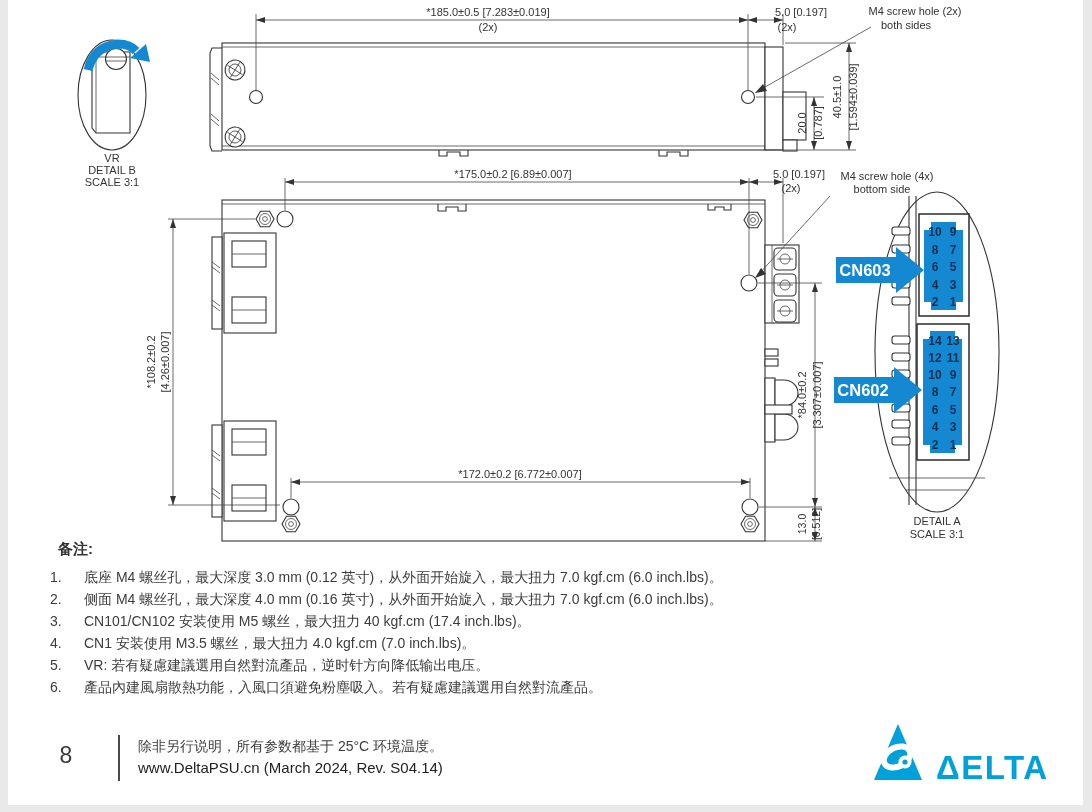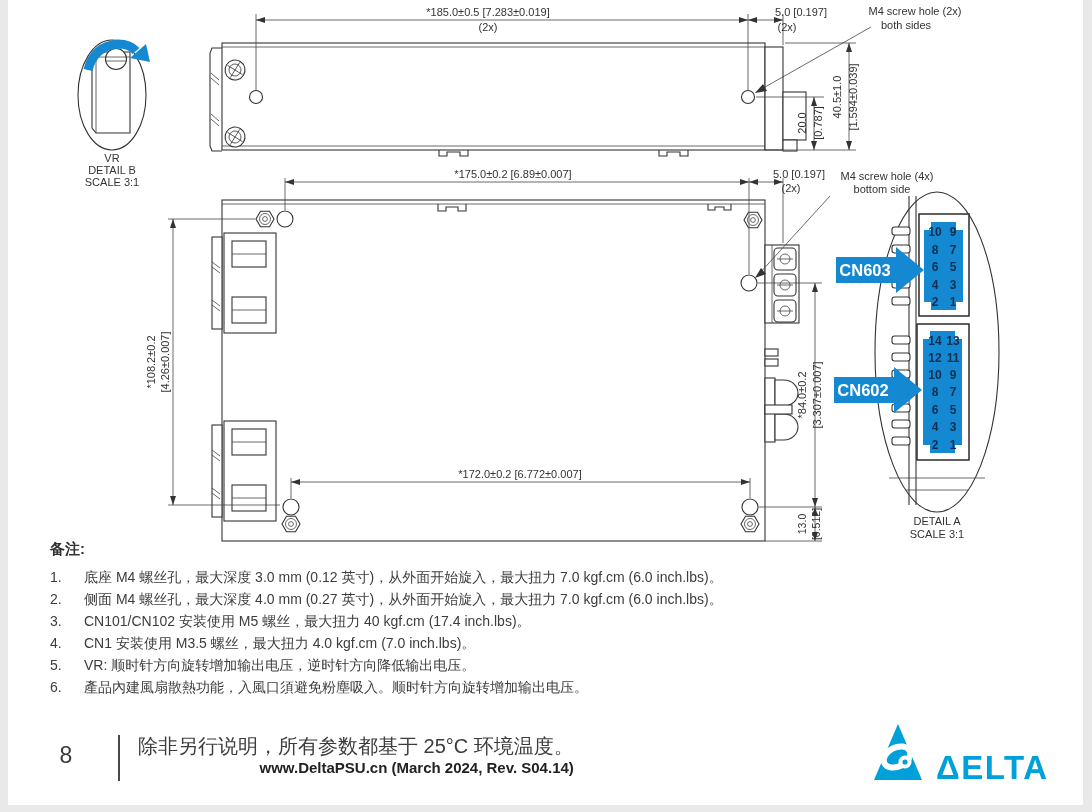--- a/index.html
+++ b/index.html
@@ -20,31 +20,31 @@
   .detail-cap{font-size:11px;fill:#333;}
   .pin-num{font-size:12px;font-weight:bold;fill:#0e2f52;}
   .cn-label{font-size:16.5px;font-weight:bold;fill:#ffffff;}
   .ln{stroke:#333;fill:none;stroke-width:1.1;}
   .ln-thin{stroke:#444;fill:none;stroke-width:0.8;}
   .shape{stroke:#333;fill:#ffffff;stroke-width:1.1;}
   .shape-bold{stroke:#2b2b2b;fill:#ffffff;stroke-width:1.5;}
   .arrow{fill:#333;stroke:none;}
 
   .notes{position:absolute;left:42px;top:540px;width:840px;color:#3c3c3c;}
-  .notes-title{font-size:15px;font-weight:bold;margin-bottom:7px;color:#333;}
+  .notes-title{font-size:15px;font-weight:bold;margin-bottom:7px;color:#333;margin-left:8px;}
   .note-row{display:flex;font-size:14px;line-height:22px;}
   .note-num{width:34px;flex:0 0 34px;}
   .note-text{flex:1;}
 
   .page-number{position:absolute;left:36px;top:742px;width:44px;text-align:center;
     font-size:23px;color:#3a3a3a;}
   .footer-divider{position:absolute;left:110px;top:735px;width:2px;height:46px;background:#4a4a4a;}
   .footer-text{position:absolute;left:130px;top:736px;color:#3c3c3c;}
-  .footer-line1{font-size:20px;line-height:21px;}
-  .footer-line2{font-size:15px;line-height:21px;font-weight:bold;color:#222;text-align:right;}
+  .footer-line1{font-size:14px;line-height:21px;}
+  .footer-line2{font-size:15px;line-height:21px;font-weight:normal;color:#222;}
 </style>
 </head>
 <body>
 
 <div class="page">
 
   <svg class="abs" style="left:0;top:0" width="1083" height="545" viewBox="0 0 1083 545">
 
     <g>
       <ellipse cx="104" cy="95" rx="34" ry="55" class="ln"></ellipse>
@@ -340,37 +340,37 @@
   </svg>
 
   <div class="notes">
     <div class="notes-title">备注:</div>
     <div class="note-row">
         <span class="note-num">1.</span>
         <span class="note-text">底座 M4 螺丝孔，最大深度 3.0 mm  (0.12 英寸)，从外面开始旋入，最大扭力 7.0 kgf.cm (6.0 inch.lbs)。</span>
       </div>
     <div class="note-row">
         <span class="note-num">2.</span>
-        <span class="note-text">侧面 M4 螺丝孔，最大深度 4.0 mm  (0.27 英寸)，从外面开始旋入，最大扭力 7.0 kgf.cm (6.0 inch.lbs)。</span>
+        <span class="note-text">侧面 M4 螺丝孔，最大深度 4.0 mm  (0.16 英寸)，从外面开始旋入，最大扭力 7.0 kgf.cm (6.0 inch.lbs)。</span>
       </div>
     <div class="note-row">
         <span class="note-num">3.</span>
         <span class="note-text">CN101/CN102 安装使用 M5 螺丝，最大扭力 40 kgf.cm (17.4 inch.lbs)。</span>
       </div>
     <div class="note-row">
         <span class="note-num">4.</span>
         <span class="note-text">CN1 安装使用 M3.5 螺丝，最大扭力 4.0 kgf.cm (7.0 inch.lbs)。</span>
       </div>
     <div class="note-row">
         <span class="note-num">5.</span>
-        <span class="note-text">VR: 顺时针方向旋转增加输出电压，逆时针方向降低输出电压。</span>
+        <span class="note-text">VR: 若有疑慮建議選用自然對流產品，逆时针方向降低输出电压。</span>
       </div>
     <div class="note-row">
         <span class="note-num">6.</span>
-        <span class="note-text">產品內建風扇散熱功能，入風口須避免粉塵吸入。顺时针方向旋转增加输出电压。</span>
+        <span class="note-text">產品內建風扇散熱功能，入風口須避免粉塵吸入。若有疑慮建議選用自然對流產品。</span>
       </div>
   </div>
 
   <div class="page-number">8</div>
   <div class="footer-divider"></div>
   <div class="footer-text">
     <div class="footer-line1">除非另行说明，所有参数都基于 25°C 环境温度。</div>
     <div class="footer-line2">www.DeltaPSU.cn (March 2024, Rev. S04.14)</div>
   </div>
 

